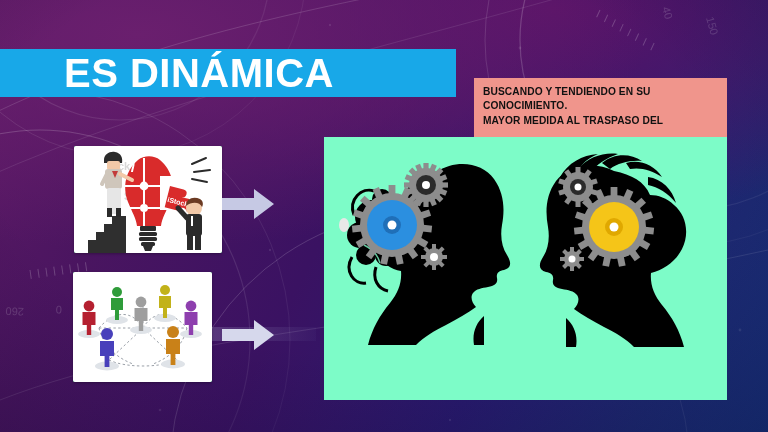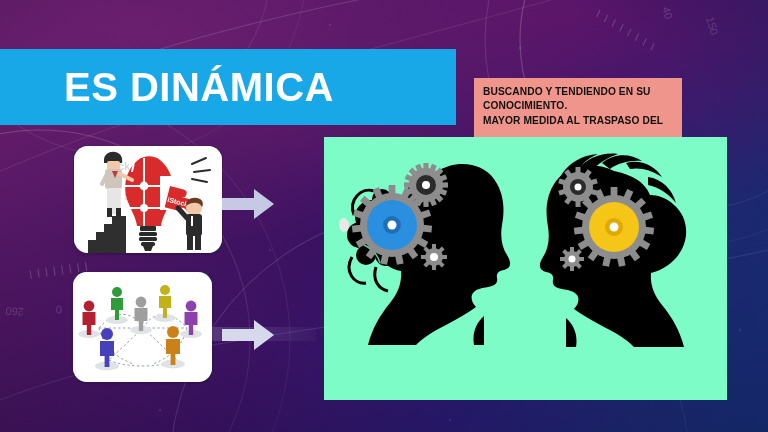--- a/index.html
+++ b/index.html
@@ -27,40 +27,40 @@
   }
   .bg-vignette {
     position:absolute; inset:0;
     background: radial-gradient(110% 110% at 45% 35%, rgba(0,0,0,0) 42%, rgba(10,5,40,0.45) 100%);
   }
   .bg-svg { position:absolute; inset:0; width:768px; height:432px; }
 
   
   .title-bar {
     position:absolute;
-    left:0px; top:49px; width:456px; height:76px;
+    left:0px; top:49px; width:456px; height:48px;
     background:#18a8e8;
     display:flex; align-items:center;
     padding-left:64px;
     z-index:6;
   }
   .title-text {
     color:#ffffff;
     font-size:40px;
     font-weight:bold;
     letter-spacing:0.5px;
     line-height:1;
     white-space:nowrap;
     font-family:"Liberation Sans", sans-serif;
   }
 
   
   .pink-box {
     position:absolute;
-    left:474px; top:78px; width:208px; height:59px;
+    left:474px; top:78px; width:253px; height:59px;
     background:#f0958c;
     z-index:7;
     padding:7px 9px 0 9px;
   }
   .pink-text {
     color:#111111;
     font-size:10.2px;
     font-weight:bold;
     line-height:1.42;
     letter-spacing:0.1px;
@@ -73,21 +73,21 @@
     left:324px; top:137px; width:403px; height:263px;
     background:#7dfcc8;
     z-index:5;
   }
   .heads-svg { position:absolute; inset:0; width:100%; height:100%; }
 
   
   .card {
     position:absolute;
     background:#22c55e;
-    border-radius:14px;
+    border-radius:2px;
     overflow:hidden;
     z-index:6;
     box-shadow:0 1px 3px rgba(0,0,0,0.28);
   }
   .card.card-top    { left:74px;  top:146px; width:148px; height:107px; }
   .card.card-bottom { left:73px;  top:272px; width:139px; height:110px; }
   .card svg { display:block; width:100%; height:100%; }
 
   
   .arrow { position:absolute; z-index:6; }

